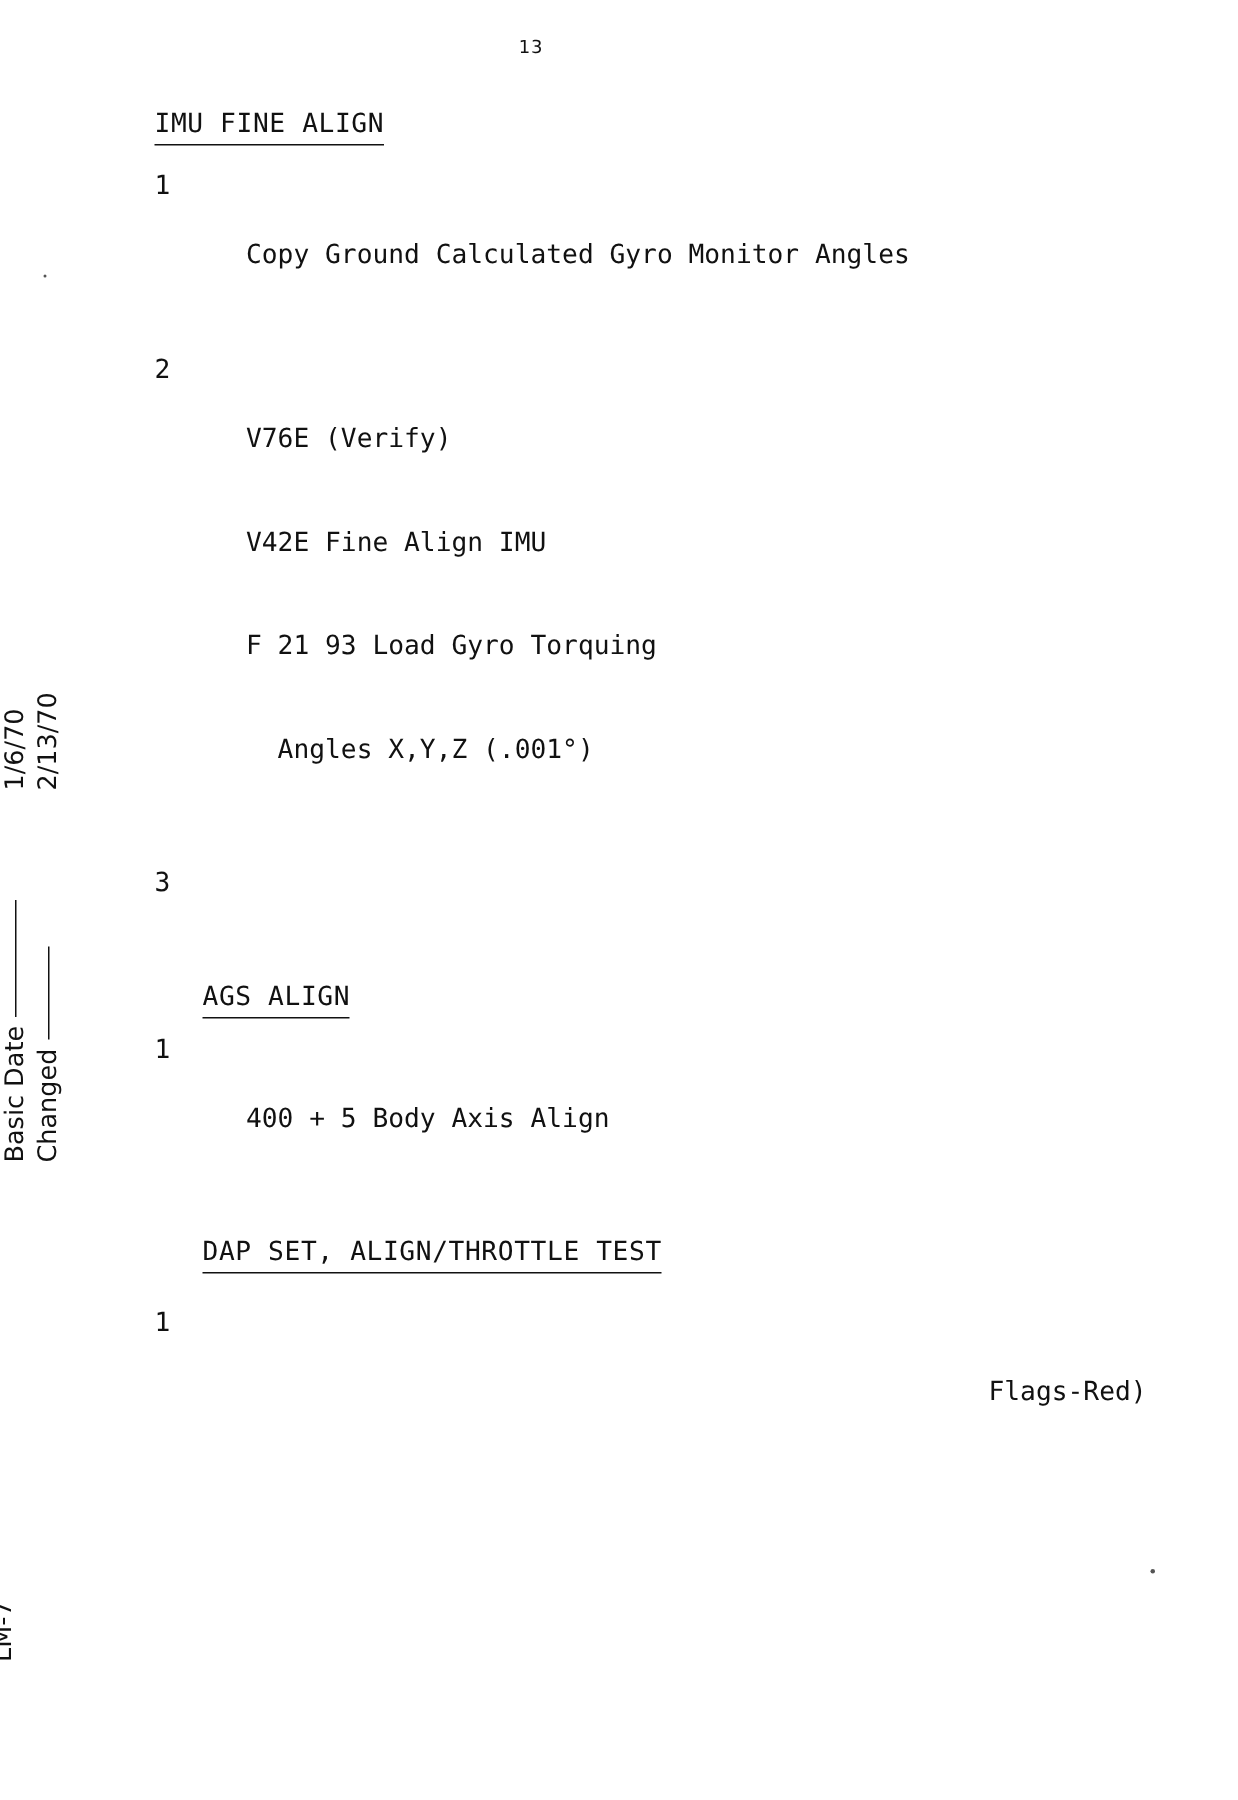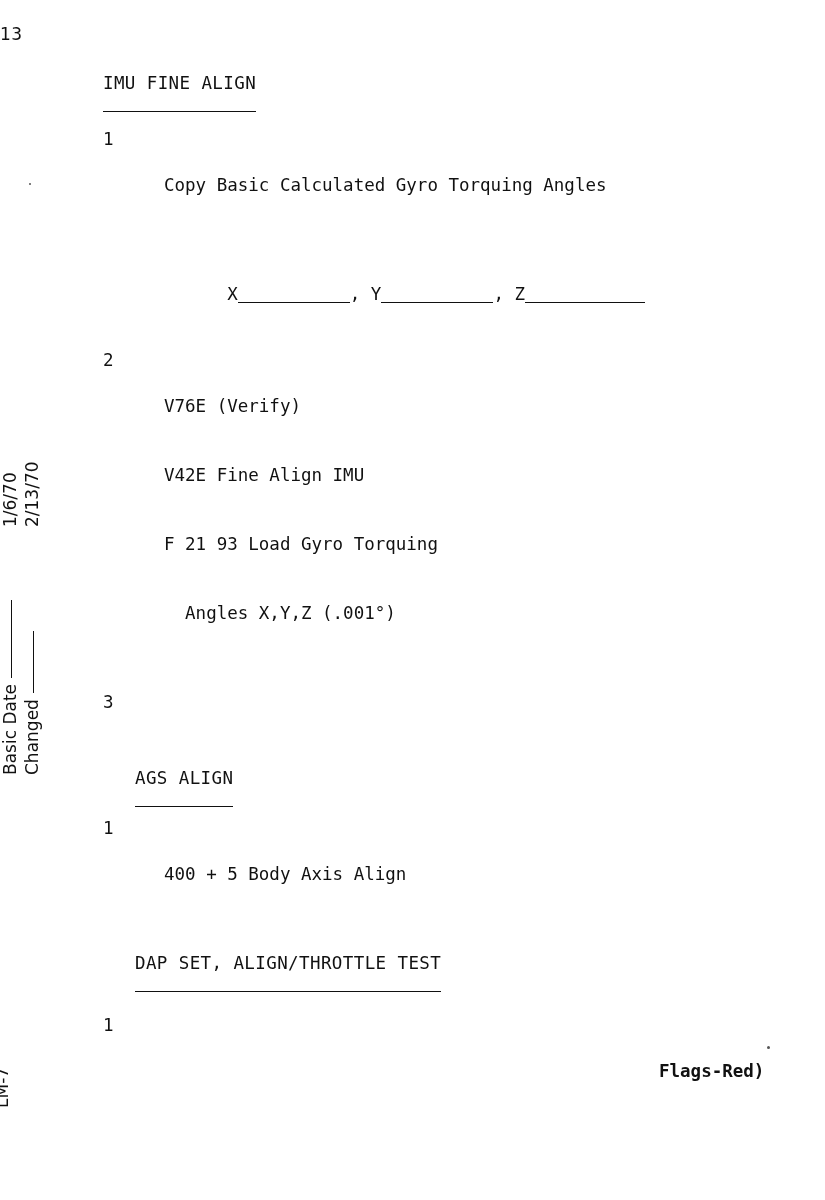--- a/index.html
+++ b/index.html
@@ -19,23 +19,23 @@
   .page {
     position: absolute;
     inset: 0;
   }
 
   .page-number {
     position: absolute;
     top: 24px;
     left: 0;
     width: 708px;
-    text-align: left;
-    font-family: "DejaVu Sans", sans-serif;
-    font-size: 17px;
+    text-align: center;
+    font-family: "DejaVu Sans", sans-serif;
+    font-size: 12px;
     letter-spacing: 0.5px;
   }
 
   
   .margin-block {
     position: absolute;
     left: 0px;
     top: 455px;
     width: 70px;
     height: 320px;
@@ -95,21 +95,21 @@
     left: 103px;
     top: 72px;
     width: 690px;
     font-size: 17.5px;
     line-height: 23px;
   }
 
   .section-head {
     display: inline-block;
     border-bottom: 1.8px solid #111;
-    padding-bottom: 16px;
+    padding-bottom: 1px;
     letter-spacing: 0.4px;
     white-space: pre;
   }
   .head-wrap { margin-bottom: 16px; }
   .head-wrap.tight { margin-bottom: 10px; margin-left: 32px; }
 
   .step {
     display: flex;
     margin-bottom: 8px;
   }
@@ -185,27 +185,24 @@
 
   <div class="content">
 
     <div class="head-wrap">
       <span class="section-head">IMU FINE ALIGN</span>
     </div>
 
     <div class="step">
       <div class="step-num">1</div>
       <div class="step-body">
-        <div class="line">Copy Basic Calculated Gyro Torquing Angles</div>
-      </div>
-    </div>
-
-    <div class="blanks">
-      <span>X</span><span class="blank-rule bl-x"></span><span>, Y</span><span class="blank-rule bl-y"></span><span>, Z</span><span class="blank-rule bl-z"></span>
-    </div>
+        <div class="line">Copy Ground Calculated Gyro Monitor Angles</div>
+      </div>
+    </div>
+
 
     <div class="step">
       <div class="step-num">2</div>
       <div class="step-body">
         <div class="line">V76E (Verify)</div>
         <div class="line">V42E Fine Align IMU</div>
         <div class="line">F 21 93 Load Gyro Torquing</div>
         <div class="line">  Angles X,Y,Z (.001°)</div>
       </div>
     </div>
@@ -240,21 +237,21 @@
     <div class="gap-sm"></div>
 
     <div class="step">
       <div class="step-num">1</div>
       <div class="step-body dap-flags">
         
         
         
         
         
-        <div class="flags-red" style="top:46px;font-weight:bold;">Flags-Red)</div>
+        <div class="flags-red" style="top:46px;">Flags-Red)</div>
       </div>
     </div>
 
   </div>
 
   <div class="speck" style="left:767px; top:1046px;"></div>
   <div class="speck" style="left:29px; top:183px; width:2px; height:2px;"></div>
 
 </div>
 

